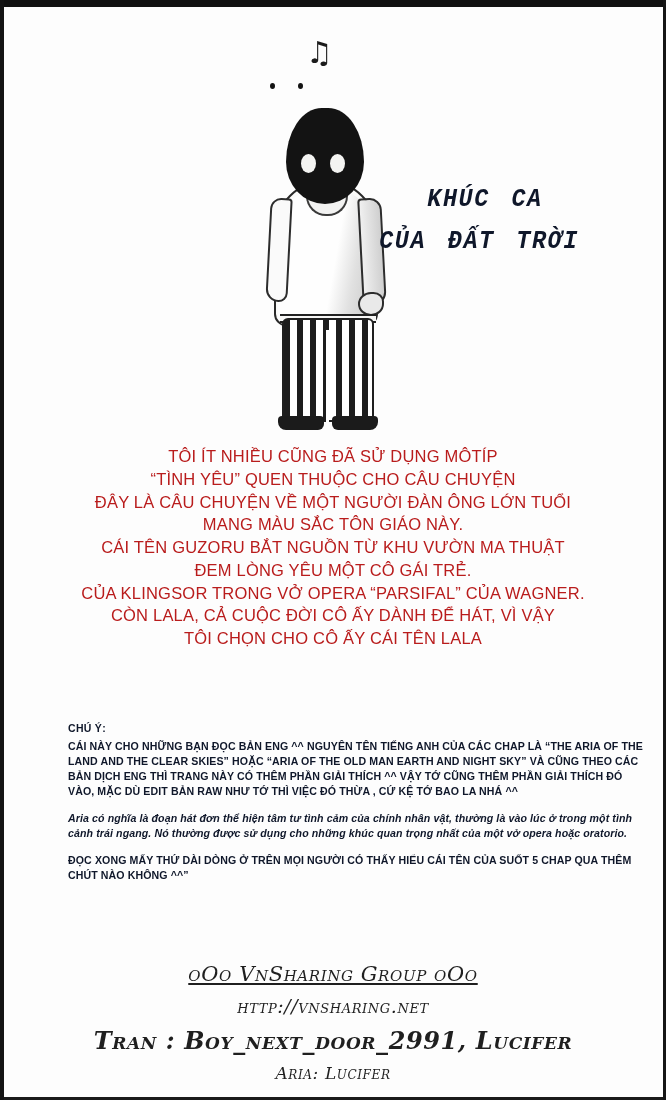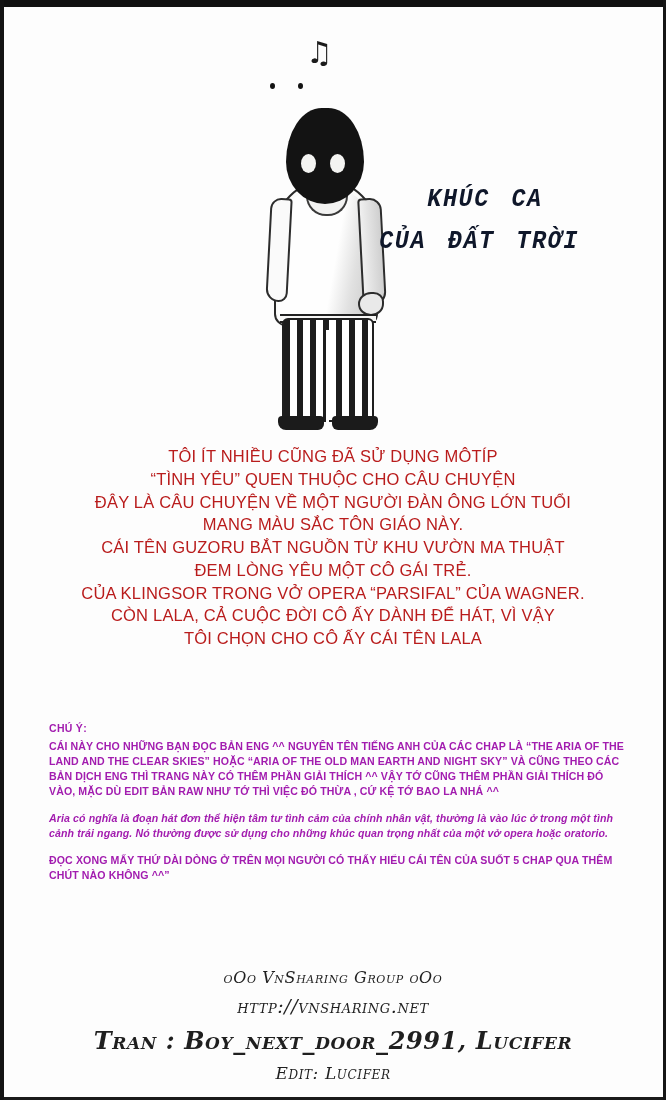--- a/index.html
+++ b/index.html
@@ -210,24 +210,24 @@
     line-height: 1.38;
     letter-spacing: .2px;
     text-transform: uppercase;
     font-family: "Liberation Sans", sans-serif;
   }
   .caption div { white-space: nowrap; }
 
   
   .notes {
     position: absolute;
-    left: 49px;
+    left: 68px;
     top: 722px;
     width: 575px;
-    color: #a21caf;
+    color: #0f172a;
   }
   .notes-heading {
     font-size: 10.5px;
     font-weight: 700;
     text-transform: uppercase;
     margin-bottom: 5px;
     letter-spacing: .3px;
   }
   .notes-para {
     font-size: 10.6px;
@@ -252,21 +252,21 @@
     text-align: center;
     font-family: "DejaVu Serif", serif;
     color: #1f1f1f;
   }
   .credit-line {
     font-style: italic;
     font-variant: small-caps;
     letter-spacing: .6px;
     line-height: 1.62;
   }
-  .credit-line.c1 { font-size: 16px; }
+  .credit-line.c1 { font-size: 21px; text-decoration: underline; }
   .credit-line.c2 { font-size: 19px; }
   .credit-line.c3 { font-size: 24px; font-weight: bold; }
   .credit-line.c4 { font-size: 17px; }
 </style>
 </head>
 <body>
 
 <div class="page">
 
   <div class="edge-top"></div>
@@ -316,16 +316,16 @@
     <div class="notes-heading">Chú ý:</div>
     <div class="notes-para">Cái này cho những bạn đọc bản eng ^^ nguyên tên tiếng anh của các chap là “The aria of the land and the clear skies” hoặc “Aria of the old man earth and night sky” và cũng theo các bản dịch eng thì trang này có thêm phần giải thích ^^ vậy tớ cũng thêm phần giải thích đó vào, mặc dù edit bản raw như tớ thì việc đó thừa , cứ kệ tớ bao la nhá ^^</div>
     <div class="notes-para italic">Aria có nghĩa là đoạn hát đơn thể hiện tâm tư tình cảm của chính nhân vật, thường là vào lúc ở trong một tình cảnh trái ngang. Nó thường được sử dụng cho những khúc quan trọng nhất của một vở opera hoặc oratorio.</div>
     <div class="notes-para">Đọc xong mấy thứ dài dòng ở trên mọi người có thấy hiểu cái tên của suốt 5 chap qua thêm chút nào không ^^”</div>
   </div>
 
   <div class="credits">
     <div class="credit-line c1">oOo VnSharing Group oOo</div>
     <div class="credit-line c2">http://vnsharing.net</div>
     <div class="credit-line c3">Tran : Boy_next_door_2991, Lucifer</div>
-    <div class="credit-line c4">Edit: Lucifer</div>
+    <div class="credit-line c4">Aria: Lucifer</div>
   </div>
 
 </div>
 
 </body></html>

